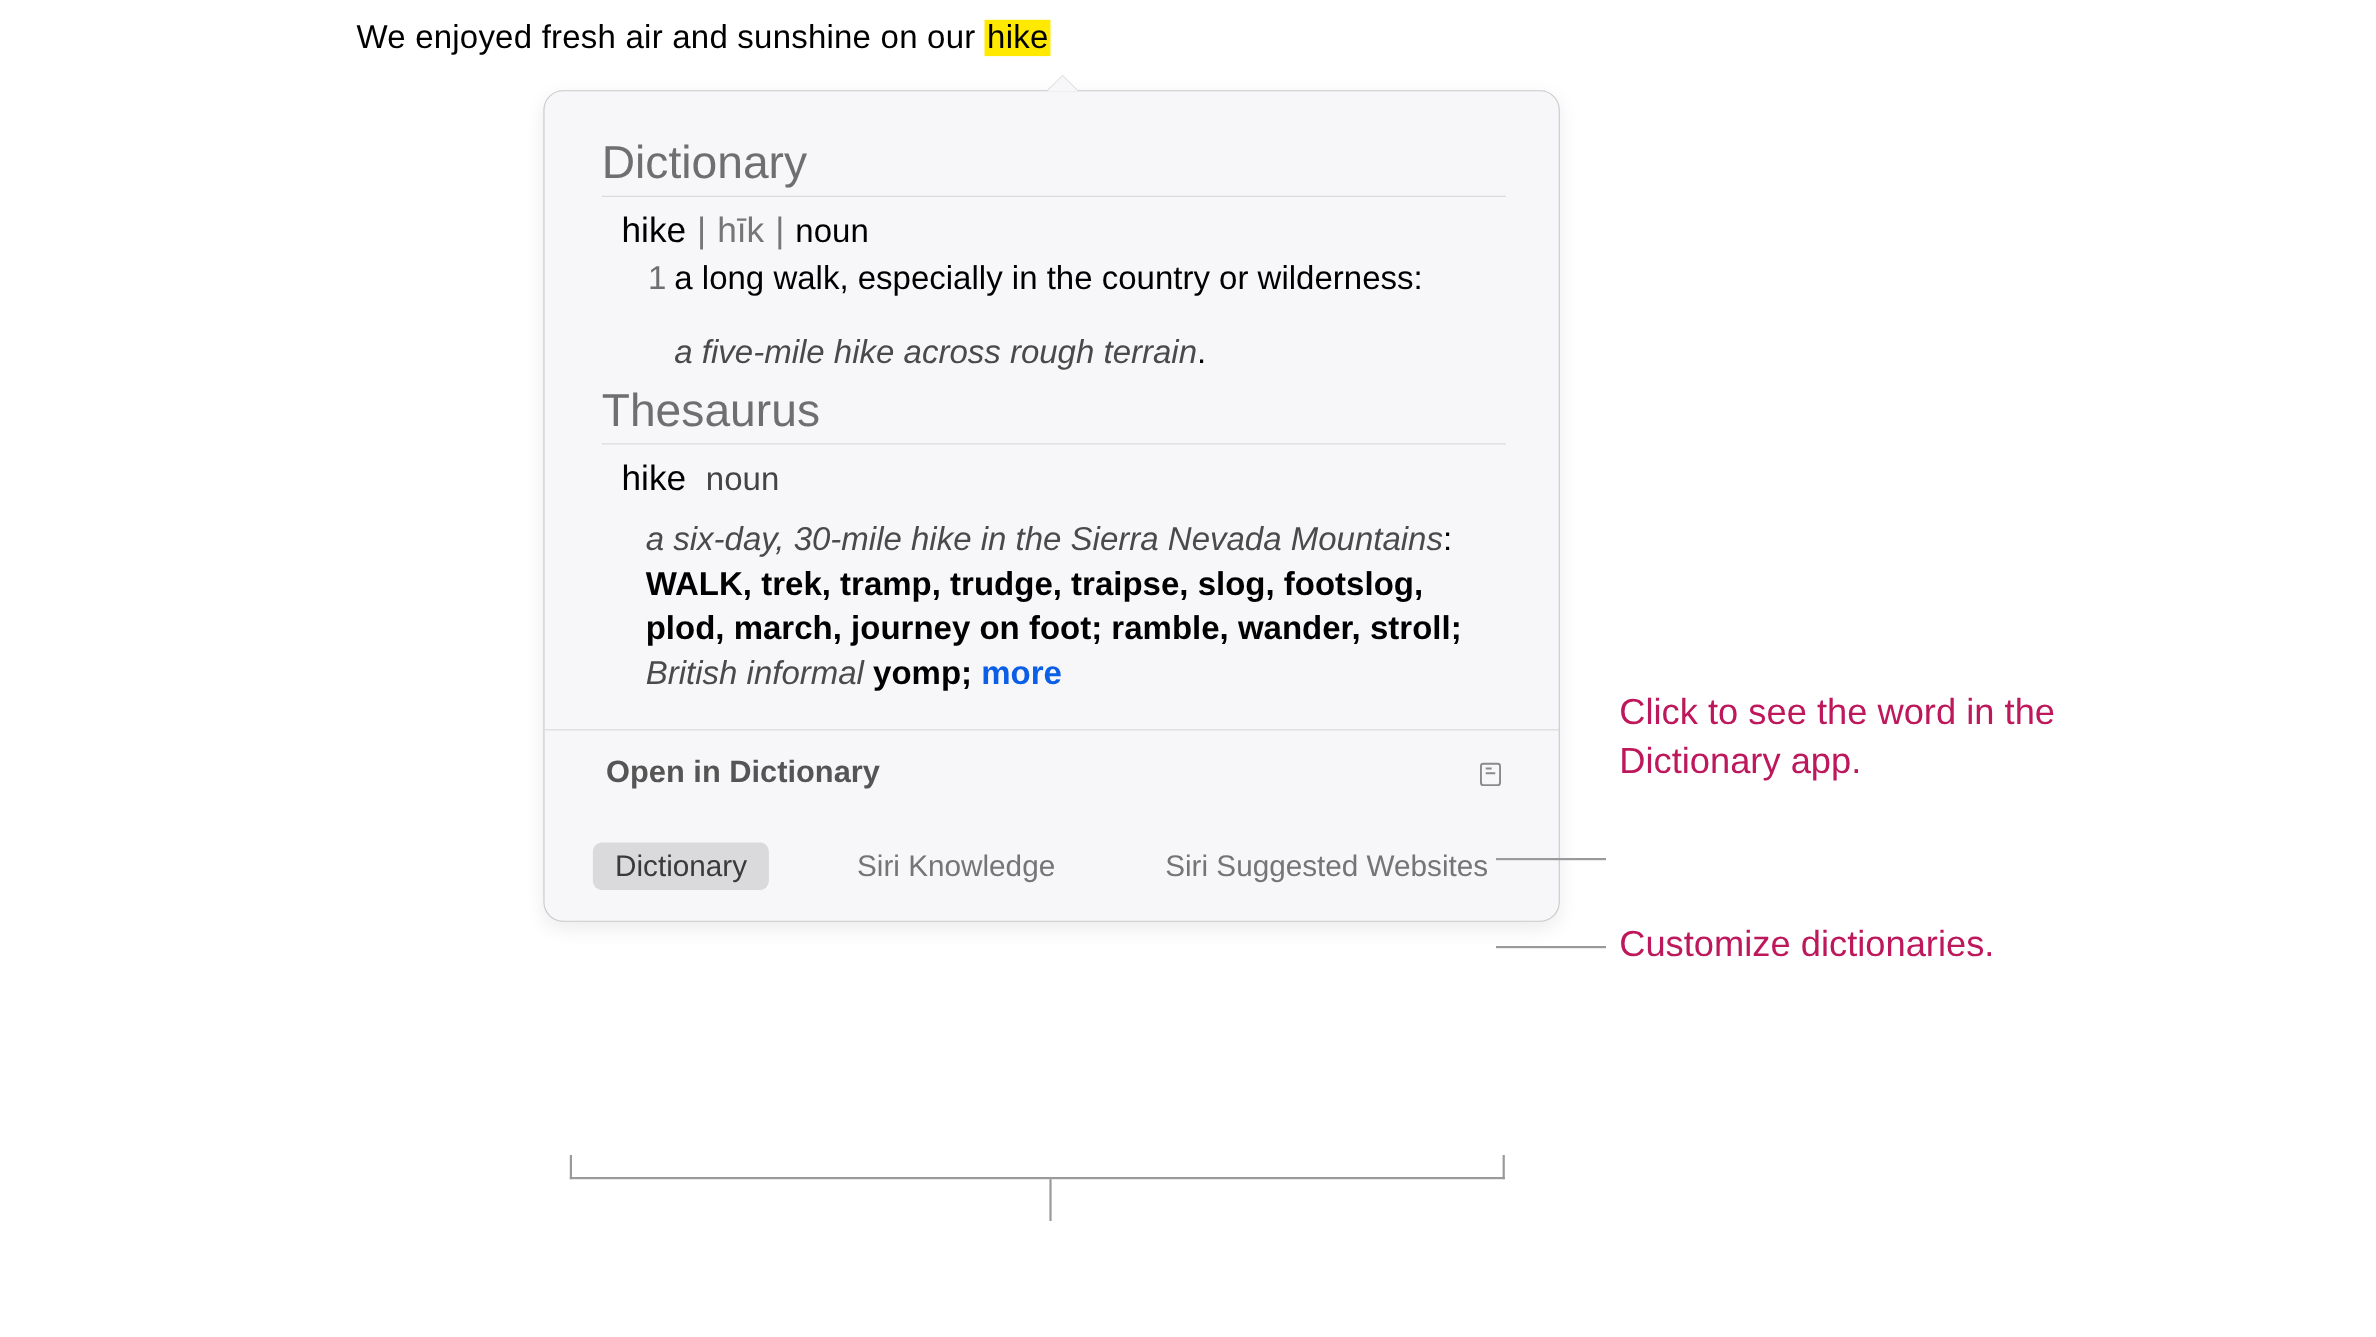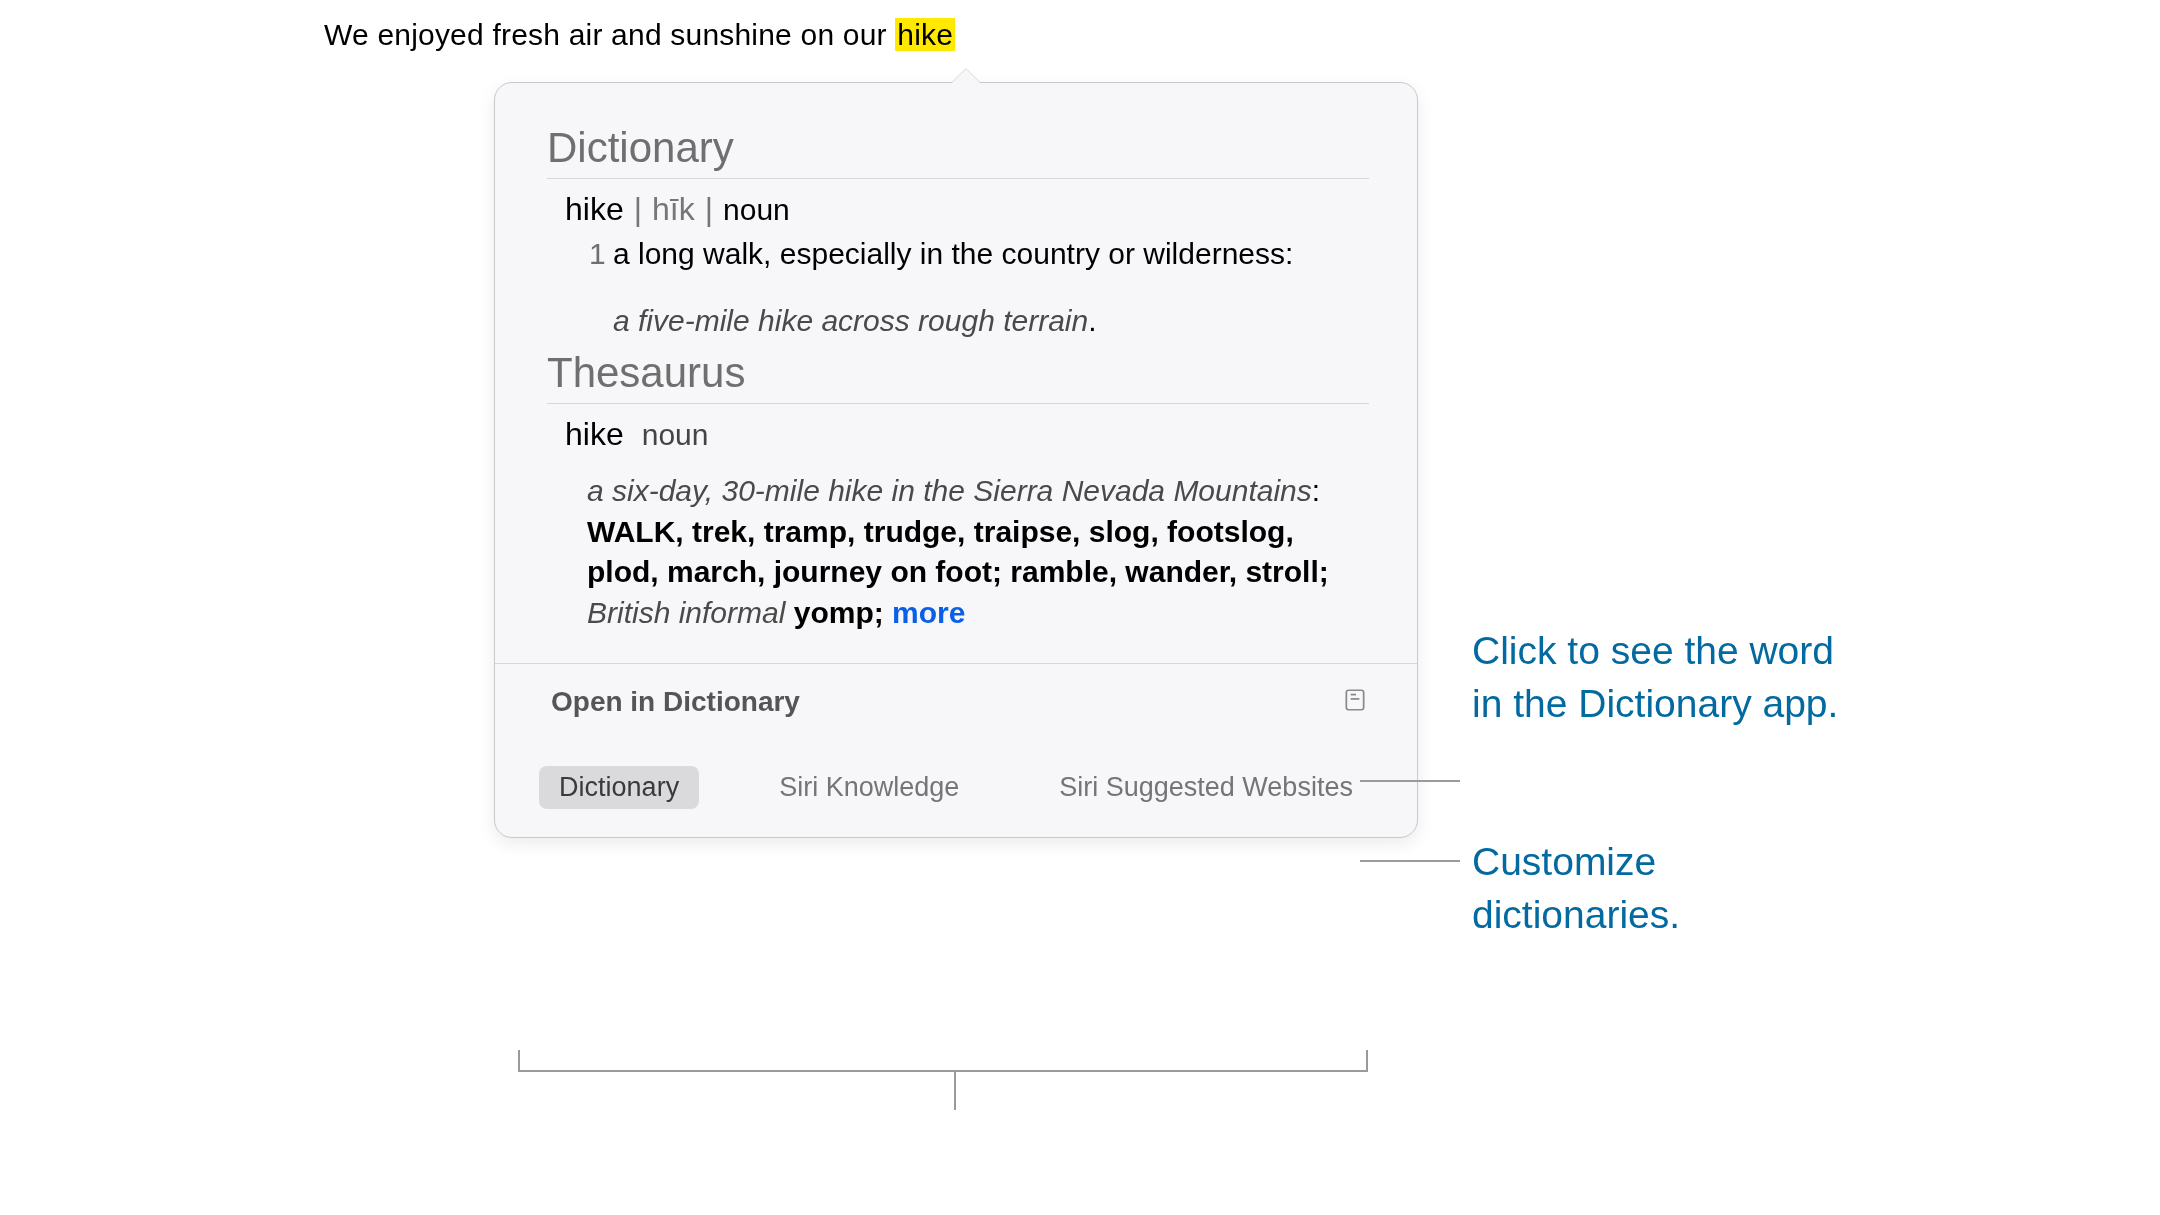--- a/index.html
+++ b/index.html
@@ -95,21 +95,21 @@
 .synonyms { font-weight: 600; }
 .thes-body {
   padding-left: 40px;
   font-size: 30px;
   line-height: 1.35;
   margin-top: 18px;
 }
 .thes-body .italic { font-style: italic; color: #4a4a4a; font-weight: 400; }
 .action-row {
   display: flex;
-  align-items: flex-start;
+  align-items: flex-end;
   justify-content: space-between;
   padding: 22px 48px 22px 56px;
   border-top: 1px solid #d7d7d7;
   font-size: 28px;
   font-weight: 600;
   color: #555;
 }
 .icon-box {
   width: 28px; height: 28px;
   display: flex; align-items: center; justify-content: center;
@@ -130,22 +130,22 @@
   padding: 6px 20px;
   border-radius: 8px;
   cursor: pointer;
 }
 .tab.active {
   background: #dadadc;
   color: #3a3a3a;
 }
 .callout {
   position: absolute;
-  font-size: 39px;
-  color: #0369a1;
+  font-size: 33px;
+  color: #be185d;
   line-height: 1.35;
 }
 .callout-line {
   position: absolute;
   height: 2px;
   background: #9a9a9a;
 }
 .bracket {
   position: absolute;
   border-left: 2px solid #9a9a9a;

